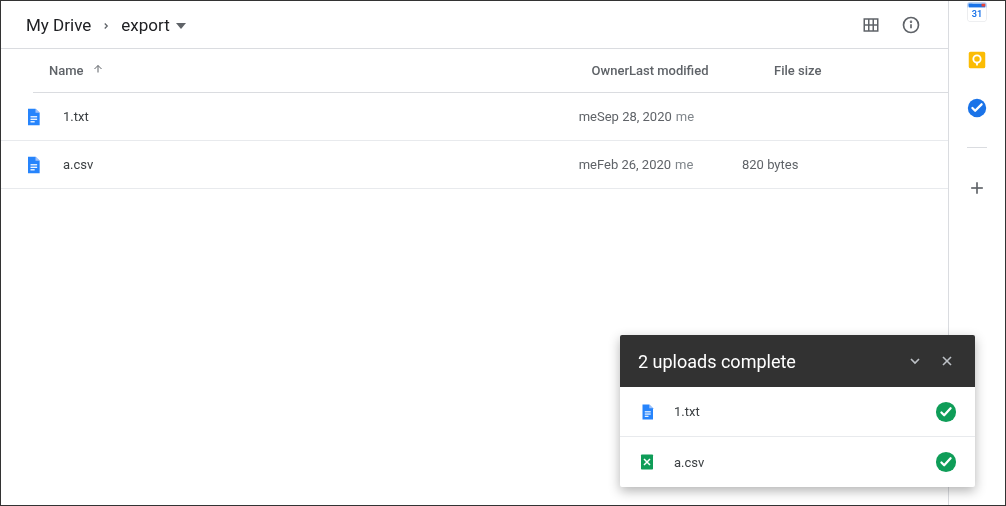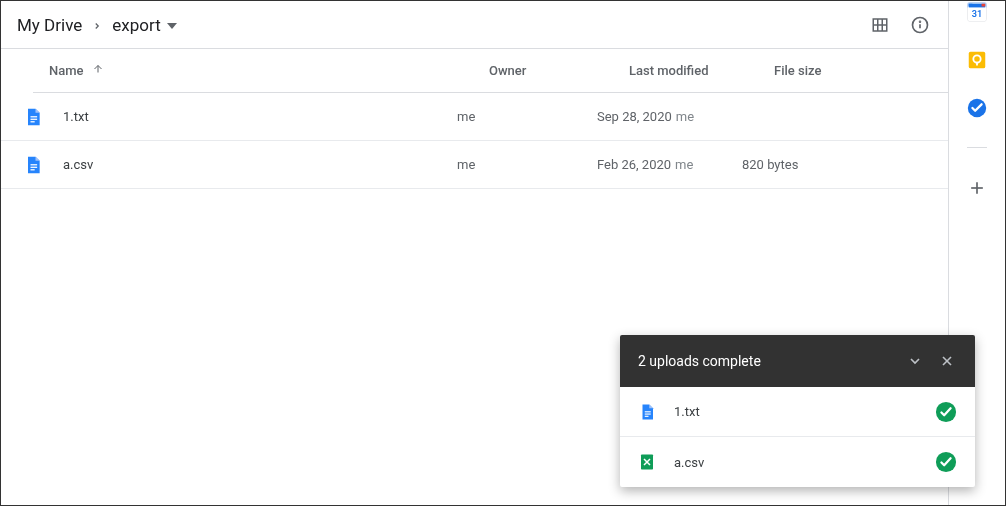--- a/index.html
+++ b/index.html
@@ -19,21 +19,21 @@
       left: 0;
       top: 0;
       right: 56px;
       bottom: 0;
       border-right: 1px solid #dadce0;
     }
     .topbar {
       height: 48px;
       display: flex;
       align-items: center;
-      padding: 0 16px;
+      padding: 0 25px;
       border-bottom: 1px solid #dadce0;
       text-align: center;
     }
     .breadcrumb {
       display: flex;
       align-items: center;
       font-size: 17px;
       color: #202124;
       flex: 1;
     }
@@ -72,21 +72,21 @@
       align-items: center;
       height: 44px;
       padding: 0 16px;
       border-bottom: 1px solid #dadce0;
       color: #5f6368;
       font-size: 13px;
       font-weight: 500;
       margin-left: 32px;
     }
     .col-name { flex: 0 0 440px; display: flex; align-items: center; gap: 8px;}
-    .col-owner { flex: 0 0 140px; }
+    .col-owner { flex: 0 0 140px; text-align: right; }
     .col-modified { flex: 0 0 145px; }
     .col-size { flex: 1; }
     .sort-arrow { color: #5f6368; }
     .file-row {
       display: flex;
       align-items: center;
       height: 48px;
       padding: 0 16px;
       border-bottom: 1px solid #e8eaed;
       font-size: 13px;
@@ -152,21 +152,21 @@
       border-radius: 2px;
       overflow: hidden;
     }
     .upload-header {
       background: #323232;
       color: #fff;
       height: 52px;
       display: flex;
       align-items: center;
       padding: 0 18px;
-      font-size: 14px;
+      font-size: 18px;
     }
     .upload-header-title { flex: 1; }
     .upload-header-btn {
       width: 20px;
       height: 20px;
       display: flex;
       align-items: center;
       justify-content: center;
       color: #bdc1c6;
       cursor: pointer;

